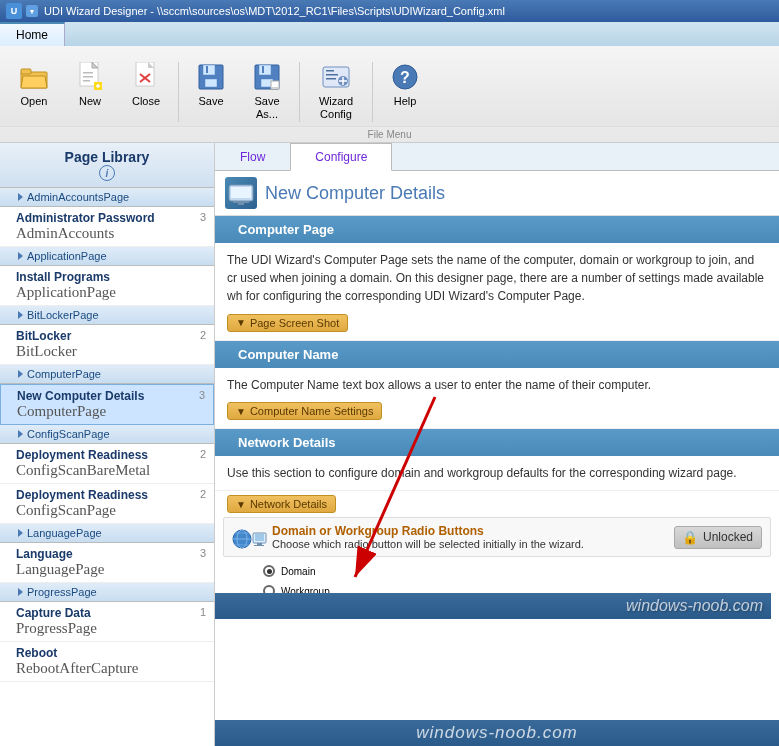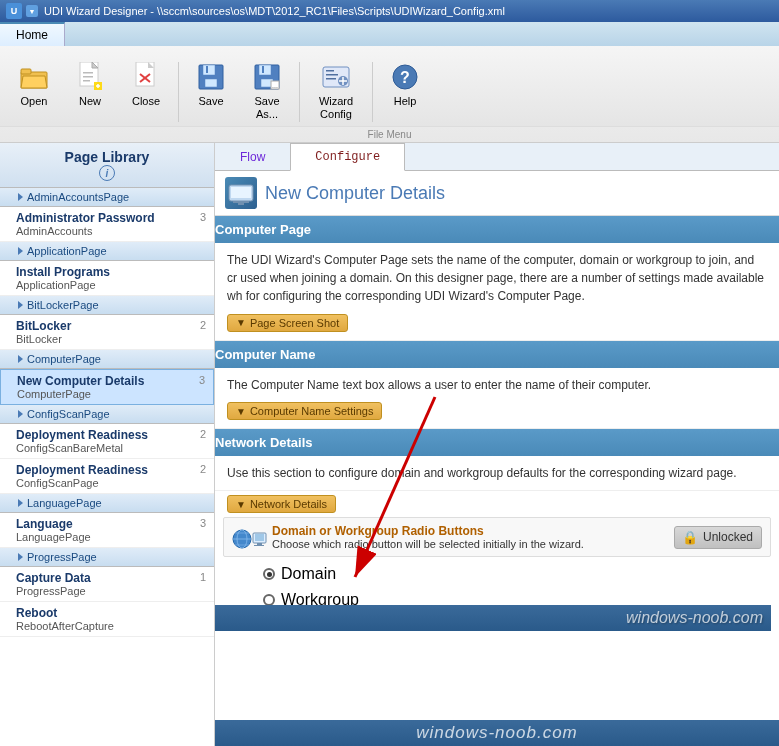--- a/index.html
+++ b/index.html
@@ -117,21 +117,21 @@
       cursor: pointer;
       border-bottom: 1px solid #eee;
       display: flex; justify-content: space-between; align-items: flex-start;
     }
     .sidebar-item.selected {
       background: #cce4ff;
       border: 1px solid #7ab0e0;
     }
     .sidebar-item .item-text { }
     .sidebar-item .item-name { font-weight: bold; color: #1a3a6a; font-size: 12px; }
-    .sidebar-item .item-sub { font-size: 11px; color: #555; }
+    .sidebar-item .item-sub { font-size: 15px; color: #555; font-family: Liberation Serif, serif; }
     .sidebar-item .item-count {
       font-size: 11px; color: #888;
       min-width: 14px; text-align: right;
     }
 
     
     #right-panel {
       flex: 1;
       display: flex;
       flex-direction: column;
@@ -151,22 +151,21 @@
       font-size: 12px;
       cursor: pointer;
       border: 1px solid transparent;
       display: flex; align-items: center;
     }
     .panel-tab.active {
       background: #fff;
       border: 1px solid #bbb;
       border-bottom: 1px solid #fff;
       margin-bottom: -1px;
-      color: #7f1d1d;
-      font-family: Liberation Mono, monospace;
+      color: #6d28d9;
     }
     .panel-tab.inactive { color: #6d28d9; }
 
     
     #content-area {
       flex: 1; overflow-y: auto; overflow-x: hidden;
       padding: 0;
     }
 
     
@@ -184,21 +183,21 @@
       margin-right: 8px;
     }
     #page-header .page-title {
       font-size: 18px; color: #4a7ab5; font-weight: normal;
     }
 
     
     .section-header {
       background: linear-gradient(to bottom, #5a9ac8, #4a8ab8);
       color: white;
-      padding: 6px 0;
+      padding: 6px 23px;
       font-size: 13px;
       font-weight: bold;
     }
     .section-content {
       padding: 8px 12px;
       font-size: 12px;
       color: #333;
       line-height: 1.5;
       border-bottom: 1px solid #eee;
     }
@@ -240,21 +239,21 @@
       display: flex; align-items: center; gap: 4px;
       color: #333;
     }
     .unlocked-badge .lock-icon { font-size: 13px; }
 
     
     .radio-option {
       display: flex; align-items: center;
       padding: 4px 12px 4px 48px;
       gap: 6px;
-      font-size: 16px;
+      font-size: 10px;
     }
     .radio-circle {
       width: 12px; height: 12px;
       border: 2px solid #666;
       border-radius: 50%;
       display: flex; align-items: center; justify-content: center;
       background: white;
     }
     .radio-circle.selected::after {
       content: '';

